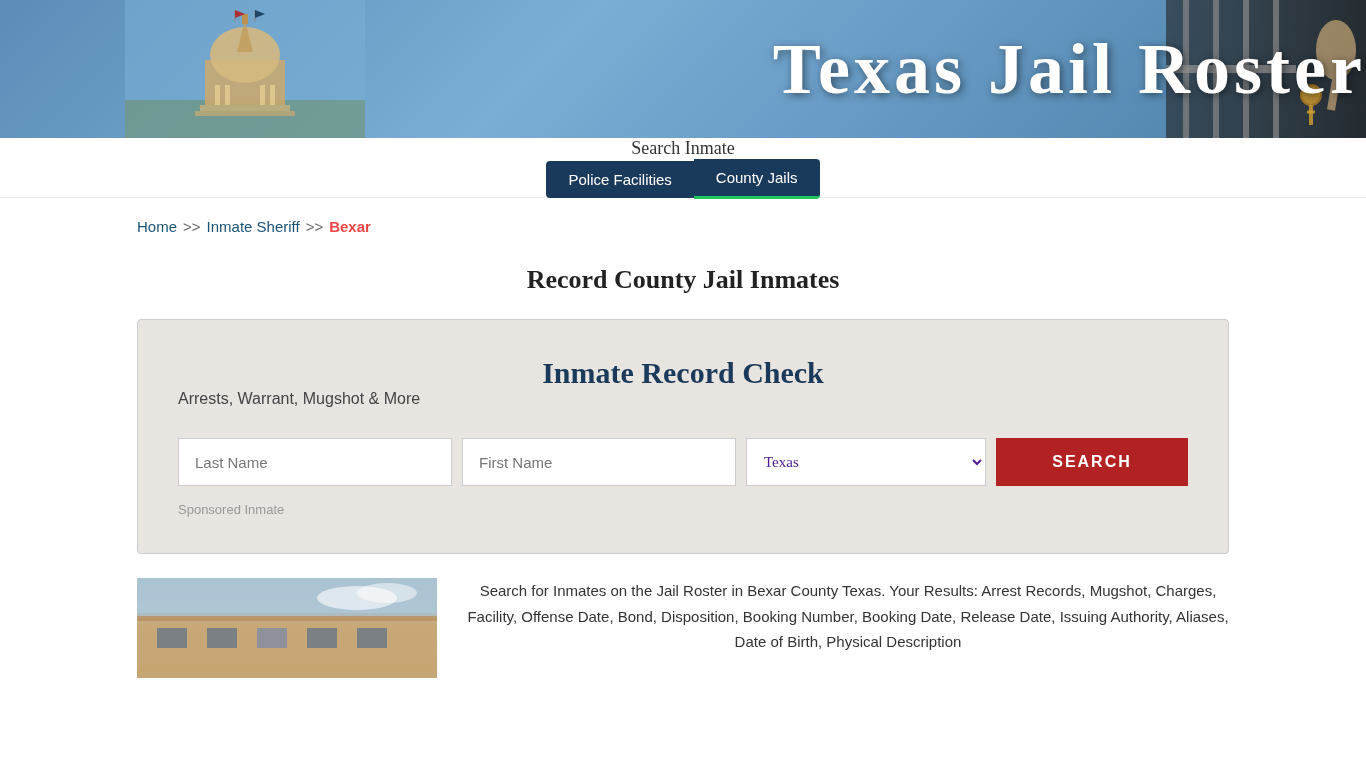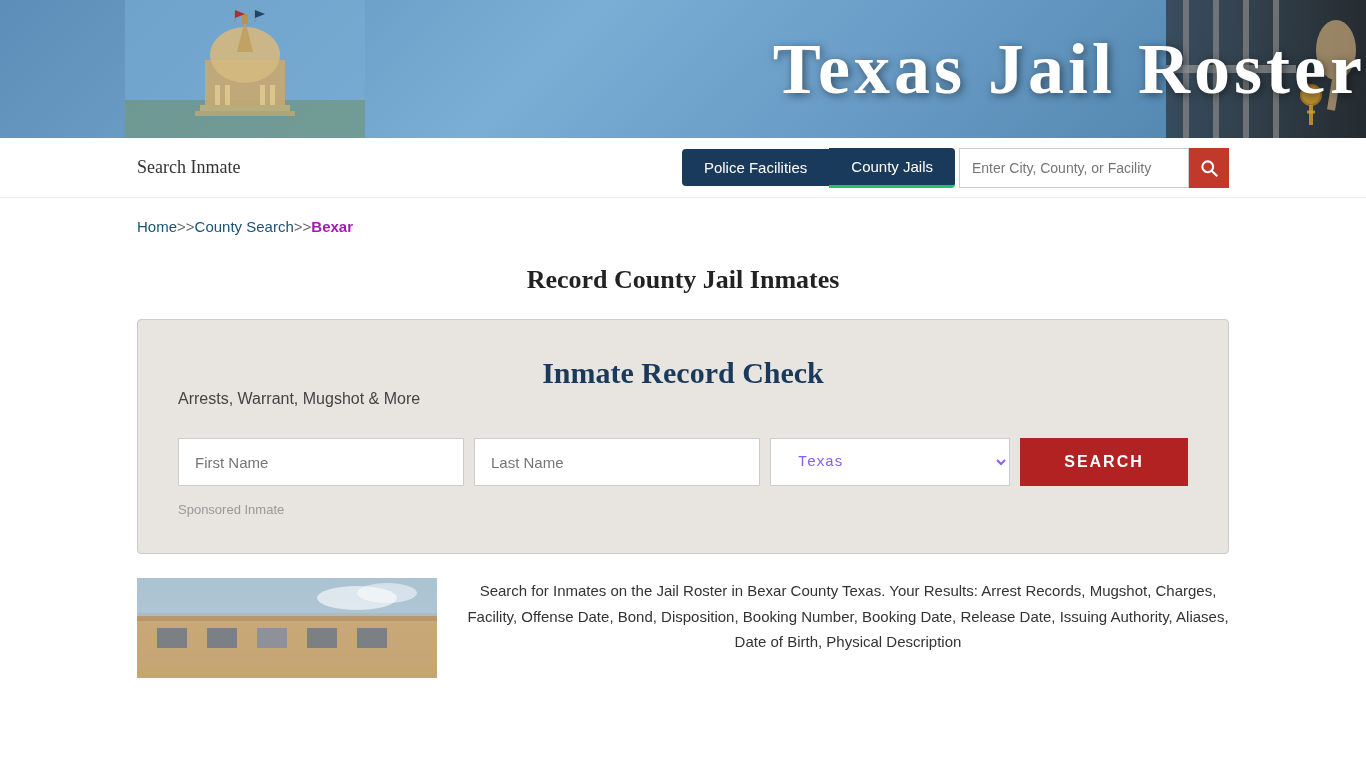--- a/index.html
+++ b/index.html
@@ -61,20 +61,21 @@
 
     
     .nav-bar {
       width: 1366px;
       height: 60px;
       background: #fff;
       display: flex;
       align-items: center;
       padding: 0 137px;
       border-bottom: 1px solid #eee;
+      flex-direction: column;
     }
 
     .nav-bar .search-inmate-label {
       font-family: Georgia, serif;
       font-size: 18px;
       color: #333;
       flex: 1;
     }
 
     .nav-tabs {
@@ -137,34 +138,35 @@
       justify-content: center;
     }
 
     
     .breadcrumb {
       padding: 20px 137px;
       font-family: Arial, sans-serif;
       font-size: 15px;
       display: flex;
       align-items: center;
+      gap: 6px;
     }
 
     .breadcrumb a {
       color: #1a5276;
       text-decoration: none;
     }
 
     .breadcrumb .separator {
       color: #666;
     }
 
     .breadcrumb .current {
       font-weight: bold;
-      color: #a21caf;
+      color: #ef4444;
     }
 
     
     .page-title {
       text-align: center;
       font-size: 26px;
       font-family: Georgia, serif;
       color: #222;
       font-weight: bold;
       padding: 10px 0 24px;
@@ -211,31 +213,31 @@
       font-family: Arial, sans-serif;
       color: #999;
       background: #fff;
       outline: none;
     }
 
     .search-form select {
       width: 240px;
       height: 48px;
       border: 1px solid #ccc;
-      padding: 0 23px;
+      padding: 0 13px;
       font-size: 15px;
-      font-family: Liberation Mono, monospace;
-      color: #8b5cf6;
+      font-family: Liberation Serif, serif;
+      color: #4c1d95;
       background: #fff;
       outline: none;
       cursor: pointer;
     }
 
     .search-form .search-btn {
-      width: 168px;
+      width: 192px;
       height: 48px;
       background: #b22222;
       color: #fff;
       border: none;
       font-size: 16px;
       font-family: Arial, sans-serif;
       font-weight: bold;
       letter-spacing: 2px;
       cursor: pointer;
     }
@@ -361,48 +363,39 @@
 </div>
 
 <div class="nav-bar">
   <span class="search-inmate-label">Search Inmate</span>
 
   <div class="nav-tabs">
     <button class="nav-tab police">Police Facilities</button>
     <button class="nav-tab county active">County Jails</button>
   </div>
 
-  <div class="search-input-wrapper">
-    <input type="text" class="facility-search-input" placeholder="Enter City, County, or Facility" style="">
-    <button class="facility-search-btn">
-      <svg class="search-icon-svg" viewBox="0 0 24 24">
-        <circle cx="10.5" cy="10.5" r="6.5"></circle>
-        <line x1="15.5" y1="15.5" x2="22" y2="22"></line>
-      </svg>
-    </button>
-  </div>
 </div>
 
 <div class="breadcrumb">
   <a href="#">Home</a>
   <span class="separator">&gt;&gt;</span>
-  <a href="#">County Search</a>
+  <a href="#">Inmate Sheriff</a>
   <span class="separator">&gt;&gt;</span>
   <span class="current">Bexar</span>
 </div>
 
 <h1 class="page-title">Record County Jail Inmates</h1>
 
 <div class="record-check-box">
   <div class="record-check-title">Inmate Record Check</div>
   <div class="record-check-subtitle">Arrests, Warrant, Mugshot &amp; More</div>
 
   <div class="search-form">
+    <input type="text" placeholder="Last Name" style="">
     <input type="text" placeholder="First Name" style="">
-    <input type="text" placeholder="Last Name" style="">
     <select>
       <option>Texas</option>
       <option>Alabama</option>
       <option>Alaska</option>
       <option>Arizona</option>
       <option>Arkansas</option>
       <option>California</option>
       <option>Colorado</option>
       <option>Florida</option>
     </select>

